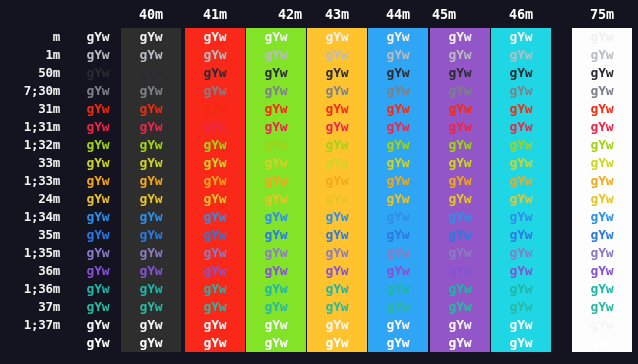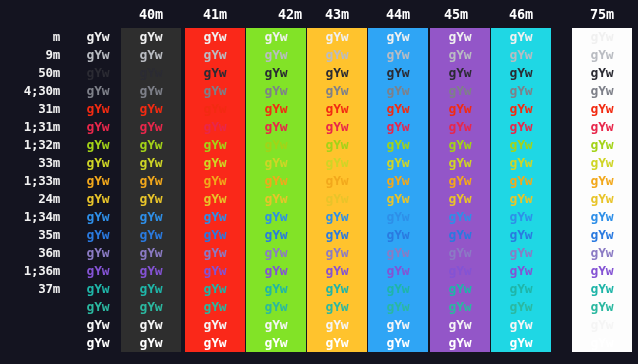--- a/index.html
+++ b/index.html
@@ -77,41 +77,43 @@
 <body>
 
 <div id="grid">
 
   <div class="hdr-row">
       <div class="hdr-cell" style="left: 121px;">40m</div>
       <div class="hdr-cell" style="left: 185px;">41m</div>
       <div class="hdr-cell" style="left: 260px;">42m</div>
       <div class="hdr-cell" style="left: 307px;">43m</div>
       <div class="hdr-cell" style="left: 368px;">44m</div>
-      <div class="hdr-cell" style="left: 426px;">45m</div>
+      <div class="hdr-cell" style="left: 414px;">45m</div>
       <div class="hdr-cell" style="left: 491px;">46m</div>
       <div class="hdr-cell" style="left: 572px;">75m</div>
     </div>
 
   <div class="label-col">
       <div class="rowlabel">m</div>
-      <div class="rowlabel">9m</div>
+      <div class="rowlabel">1m</div>
       <div class="rowlabel">50m</div>
-      <div class="rowlabel">4;30m</div>
+      <div class="rowlabel">7;30m</div>
       <div class="rowlabel">31m</div>
       <div class="rowlabel">1;31m</div>
       <div class="rowlabel">1;32m</div>
       <div class="rowlabel">33m</div>
       <div class="rowlabel">1;33m</div>
       <div class="rowlabel">24m</div>
       <div class="rowlabel">1;34m</div>
       <div class="rowlabel">35m</div>
+      <div class="rowlabel">1;35m</div>
       <div class="rowlabel">36m</div>
       <div class="rowlabel">1;36m</div>
       <div class="rowlabel">37m</div>
+      <div class="rowlabel">1;37m</div>
     </div>
 
 <div class="bgcol nobg" style="left: 68px;">
       <div class="cell" style="color: rgb(240, 240, 240); font-weight: bold;">gYw</div>
       <div class="cell" style="color: rgb(185, 188, 194); font-weight: bold;">gYw</div>
       <div class="cell" style="color: rgb(43, 43, 51); font-weight: bold;">gYw</div>
       <div class="cell" style="color: rgb(126, 128, 137); font-weight: bold;">gYw</div>
       <div class="cell" style="color: rgb(242, 43, 18); font-weight: bold;">gYw</div>
       <div class="cell" style="color: rgb(232, 39, 75); font-weight: bold;">gYw</div>
       <div class="cell" style="color: rgb(163, 211, 24); font-weight: bold;">gYw</div>

